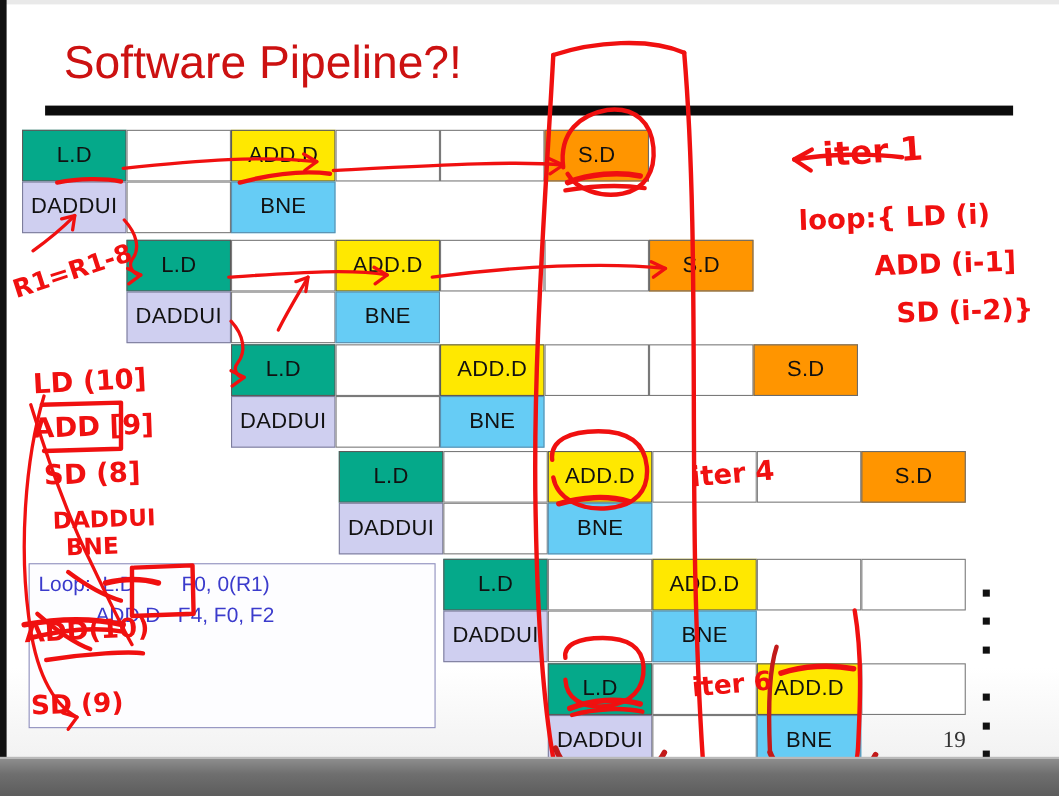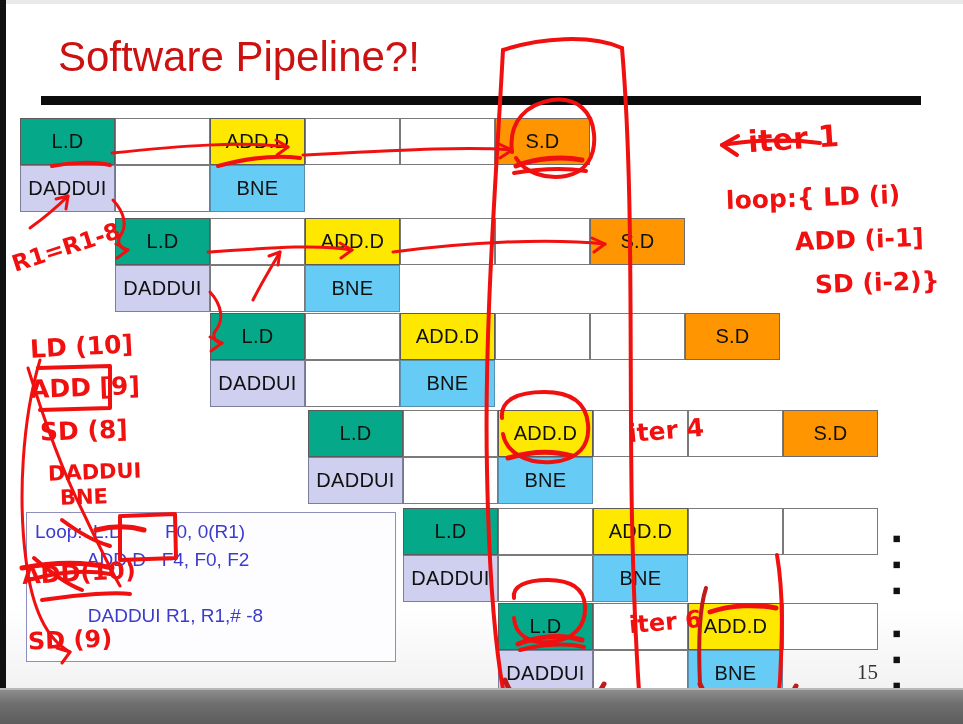--- a/index.html
+++ b/index.html
@@ -159,24 +159,23 @@
         <div class="cell daddui" style="left: 498px; top: 650px;">DADDUI</div>
         <div class="cell blank" style="left: 593px; top: 650px;"></div>
         <div class="cell bne" style="left: 688px; top: 650px;">BNE</div>
         <div class="dots" style="left: 892px; top: 620px;">▪ ▪ ▪</div>
       </div>
     </div>
 
   <div id="codebox">
       <div class="line" style="top: 8px;">Loop:  L.D        F0, 0(R1)</div>
       <div class="line" style="top: 36px;">          ADD.D   F4, F0, F2</div>
-      <div class="line" style="top: 92px;">          DADDUI R1, R1,# -8</div>
     </div>
 
-  <div id="pagenum">15</div>
+  <div id="pagenum">19</div>
 
   <svg id="ink" viewBox="0 0 963 724" xmlns="http://www.w3.org/2000/svg">
     <g fill="none" stroke="#F01010" stroke-linecap="round" stroke-linejoin="round">
 
       <path d="M503,50 C496,180 484,330 487,470 C489,580 495,650 505,700" stroke-width="4"></path>
 
       <path d="M503,50 C540,38 590,34 622,48" stroke-width="4"></path>
 
       <path d="M622,48 C634,190 629,360 632,520 C634,610 637,665 640,705" stroke-width="4"></path>
 

